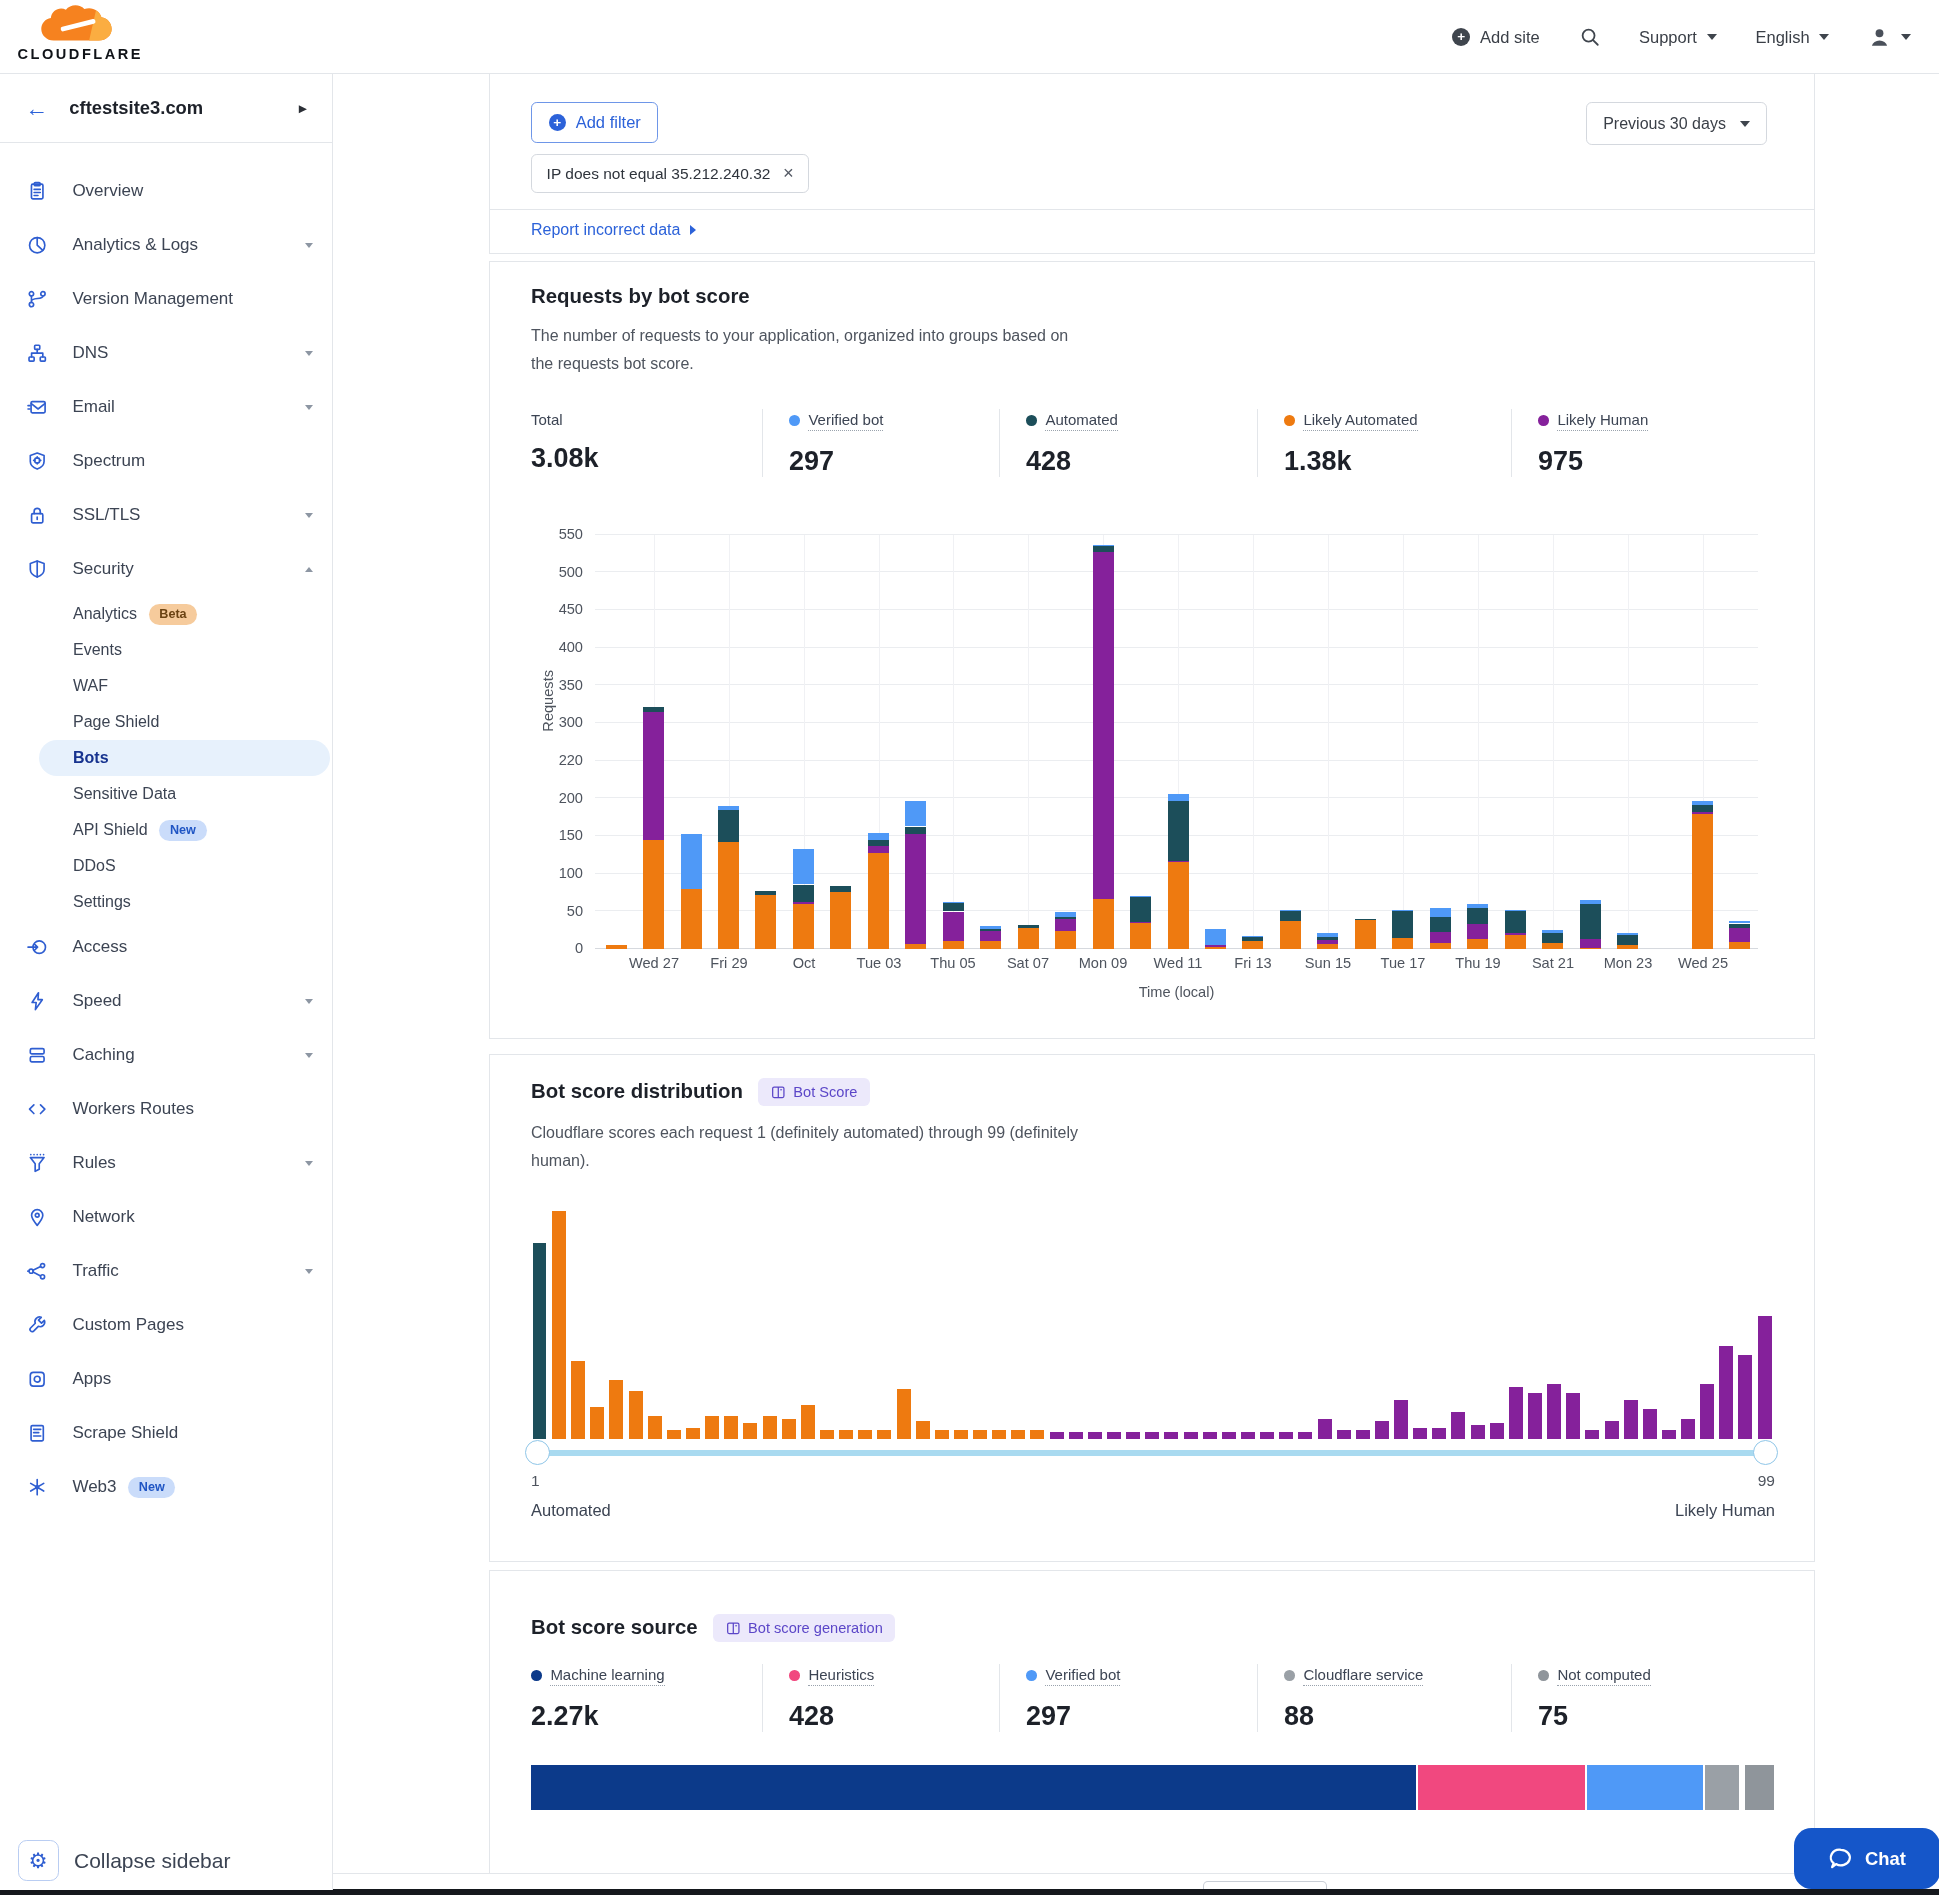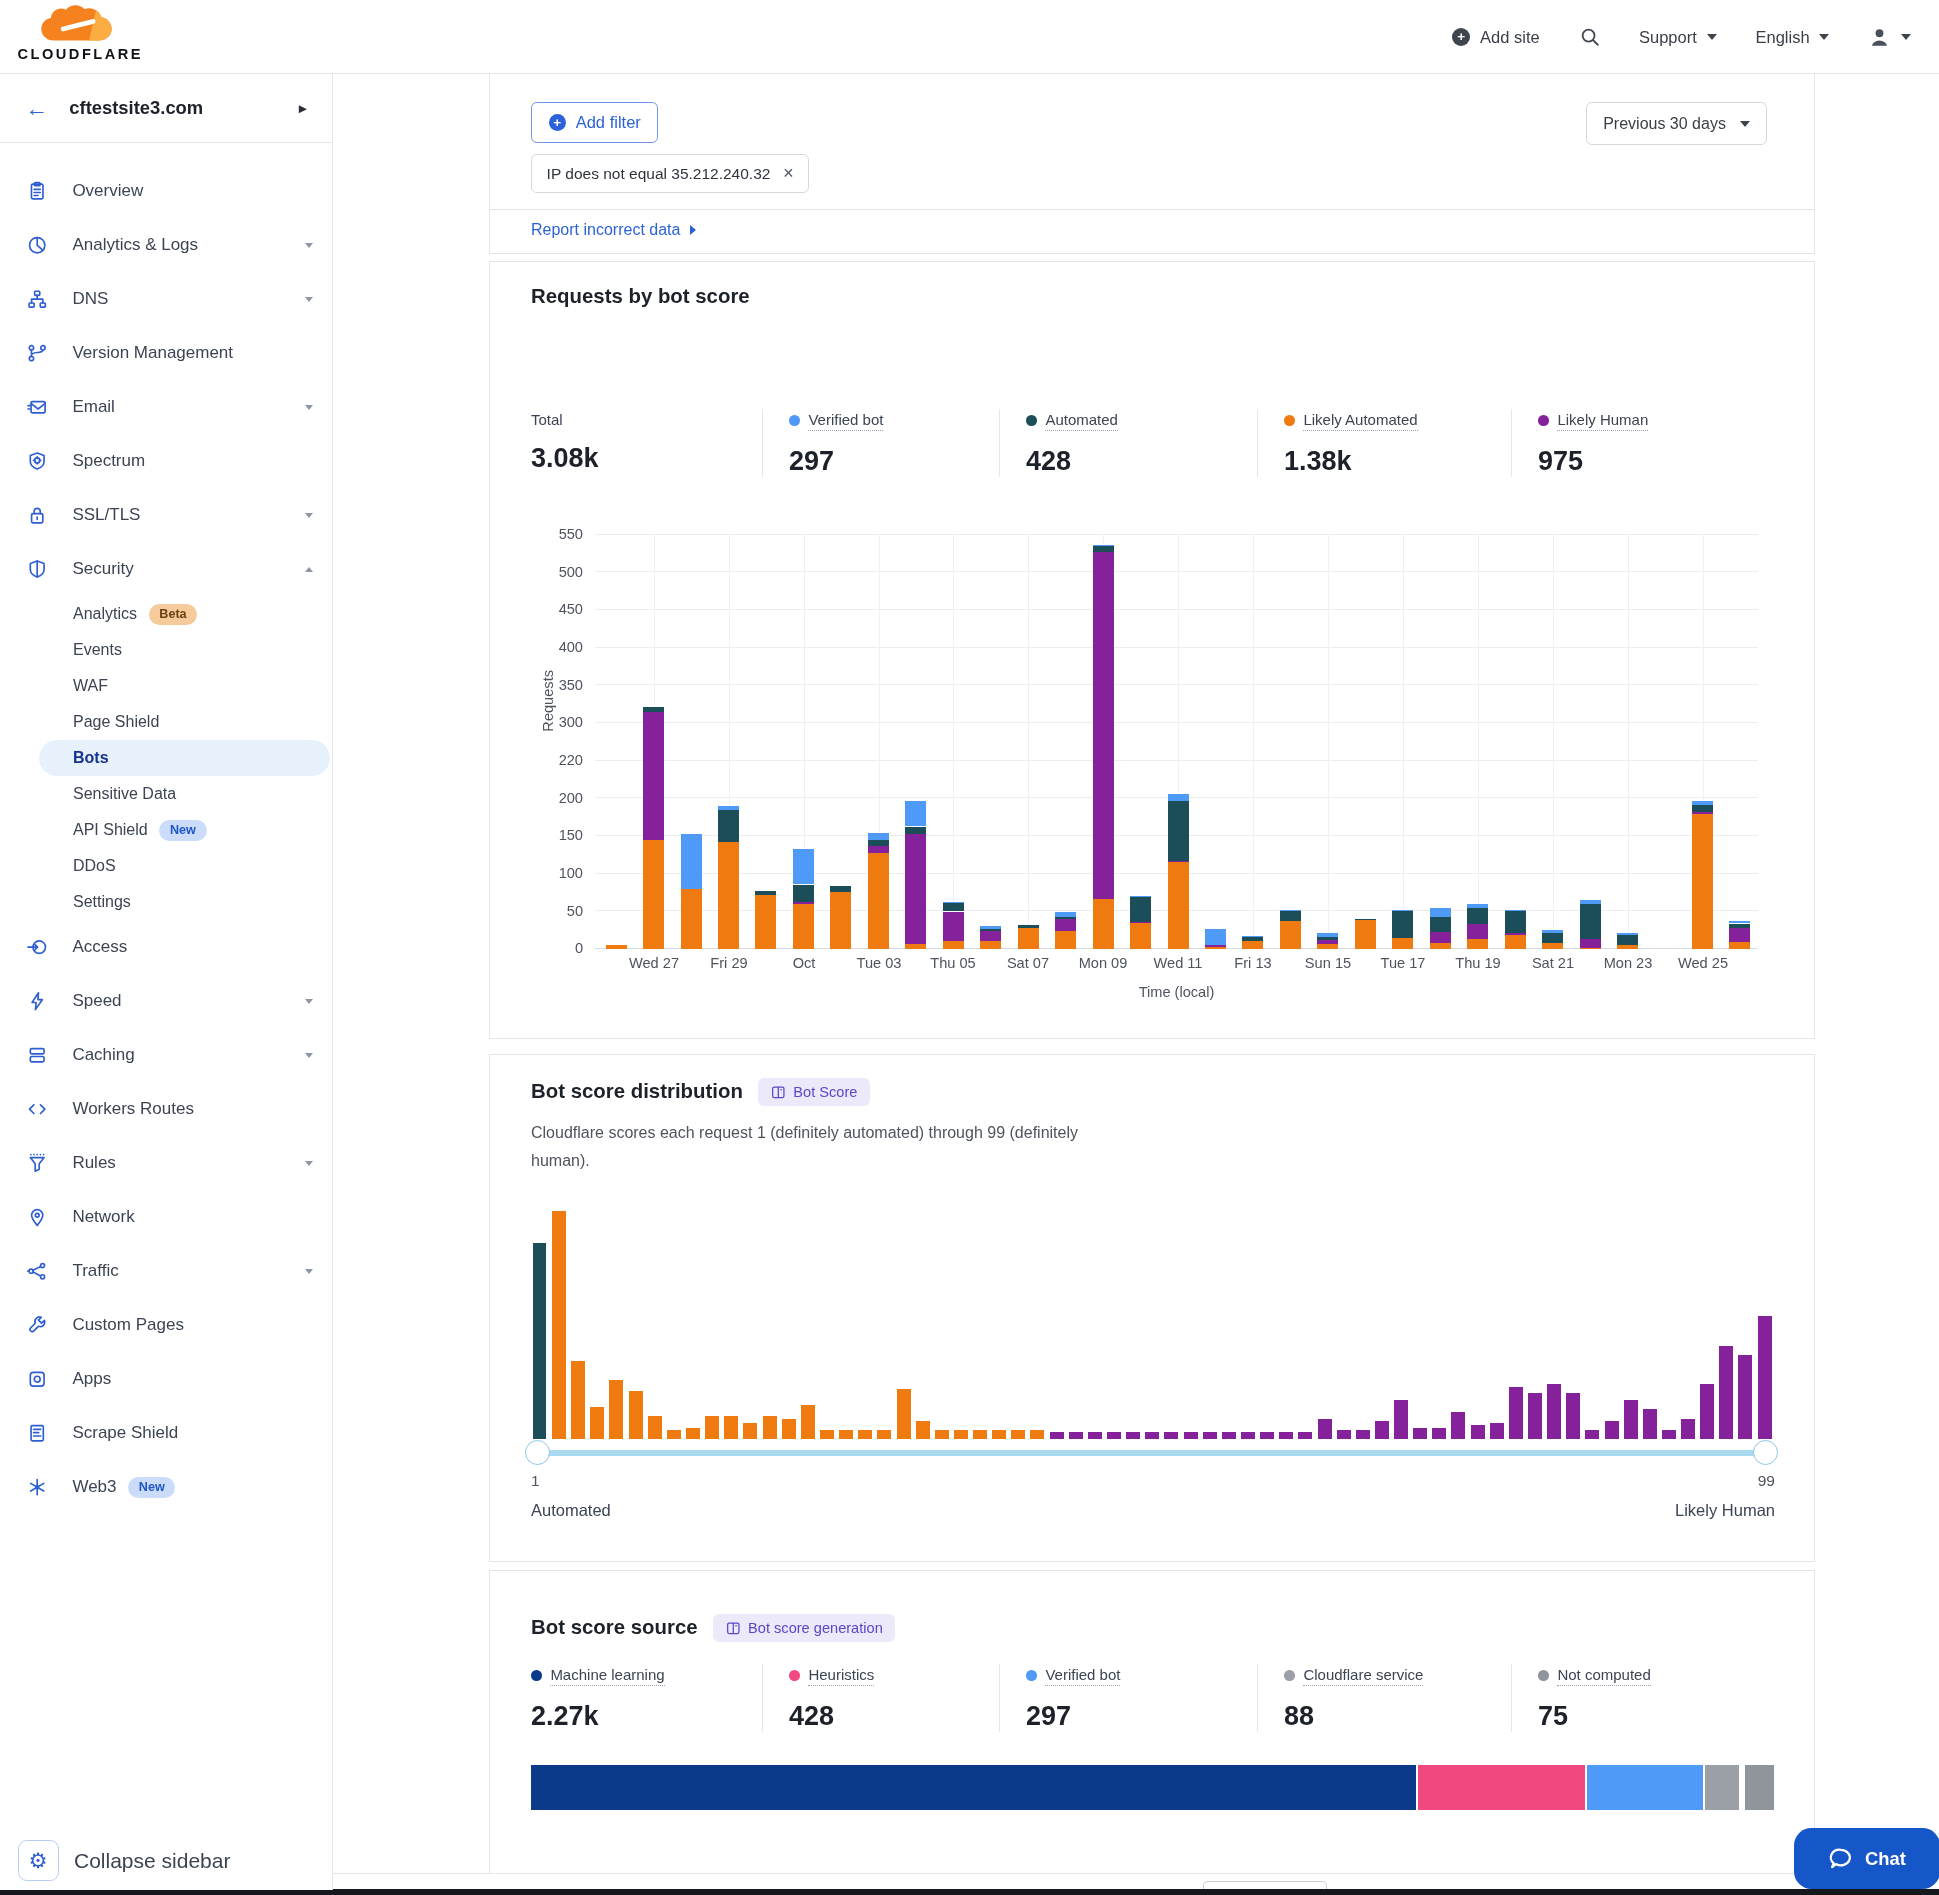--- a/index.html
+++ b/index.html
@@ -169,39 +169,39 @@
               <circle cx="8" cy="8" r="6"></circle>
               <path d="M8 2 v6 l4.4 4"></path>
             </svg>
           </span>
           <span class="nav-label">Analytics &amp; Logs</span>
           <span class="chev"></span>
         </div>
         <div class="nav-item">
           <span class="nav-icon">
             <svg viewBox="0 0 16 16" fill="none" stroke="#2f5ed1" stroke-width="1.3" stroke-linecap="round" stroke-linejoin="round">
+              <circle cx="3.5" cy="12.2" r="1.7"></circle>
+              <circle cx="3.5" cy="3.8" r="1.7"></circle>
+              <circle cx="12.5" cy="3.8" r="1.7"></circle>
+              <path d="M3.5 10.5 V5.5 M3.5 9.5 c0-3 9-1.2 9-3.9"></path>
+            </svg>
+          </span>
+          <span class="nav-label">Version Management</span>
+        </div>
+        <div class="nav-item">
+          <span class="nav-icon">
+            <svg viewBox="0 0 16 16" fill="none" stroke="#2f5ed1" stroke-width="1.3" stroke-linecap="round" stroke-linejoin="round">
               <rect x="6" y="1.8" width="4" height="3.2" rx="0.6"></rect>
               <rect x="1.6" y="11" width="4" height="3.2" rx="0.6"></rect>
               <rect x="10.4" y="11" width="4" height="3.2" rx="0.6"></rect>
               <path d="M8 5 v3 M3.6 11 V8 h8.8 v3"></path>
             </svg>
           </span>
           <span class="nav-label">DNS</span>
           <span class="chev"></span>
-        </div>
-        <div class="nav-item">
-          <span class="nav-icon">
-            <svg viewBox="0 0 16 16" fill="none" stroke="#2f5ed1" stroke-width="1.3" stroke-linecap="round" stroke-linejoin="round">
-              <circle cx="3.5" cy="12.2" r="1.7"></circle>
-              <circle cx="3.5" cy="3.8" r="1.7"></circle>
-              <circle cx="12.5" cy="3.8" r="1.7"></circle>
-              <path d="M3.5 10.5 V5.5 M3.5 9.5 c0-3 9-1.2 9-3.9"></path>
-            </svg>
-          </span>
-          <span class="nav-label">Version Management</span>
         </div>
         <div class="nav-item">
           <span class="nav-icon">
             <svg viewBox="0 0 16 16" fill="none" stroke="#2f5ed1" stroke-width="1.3" stroke-linecap="round" stroke-linejoin="round">
               <rect x="3.2" y="3.6" width="11" height="8.8" rx="1"></rect>
               <path d="M3.4 5.2 l5.3 4.2 L14 5.2"></path>
               <path d="M0.8 6.8 h1.6 M0.8 9.4 h1.6"></path>
             </svg>
           </span>
           <span class="nav-label">Email</span>
@@ -394,20 +394,21 @@
     </div>
     <div class="hdivider"></div>
     <div class="report-link">
       <span>Report incorrect data</span>
       <span class="tri-right"></span>
     </div>
   </section>
 
   <section class="card card-b">
     <div class="card-title">Requests by bot score</div>
+    <div class="card-desc" style="top:60px; width:543px;">The number of requests to your application, organized into groups based on the requests bot score.</div>
     <div class="stats-grid" style="top:147px;" id="stats-b">
         <div class="stat-cell">
           <div class="stat-label">
             <span class="lbl-text">Total</span>
           </div>
           <div class="stat-value">3.08k</div>
         </div>
         <div class="stat-cell bordered">
           <div class="stat-label">
             <span class="dot" style="background: rgb(79, 153, 247);"></span>

